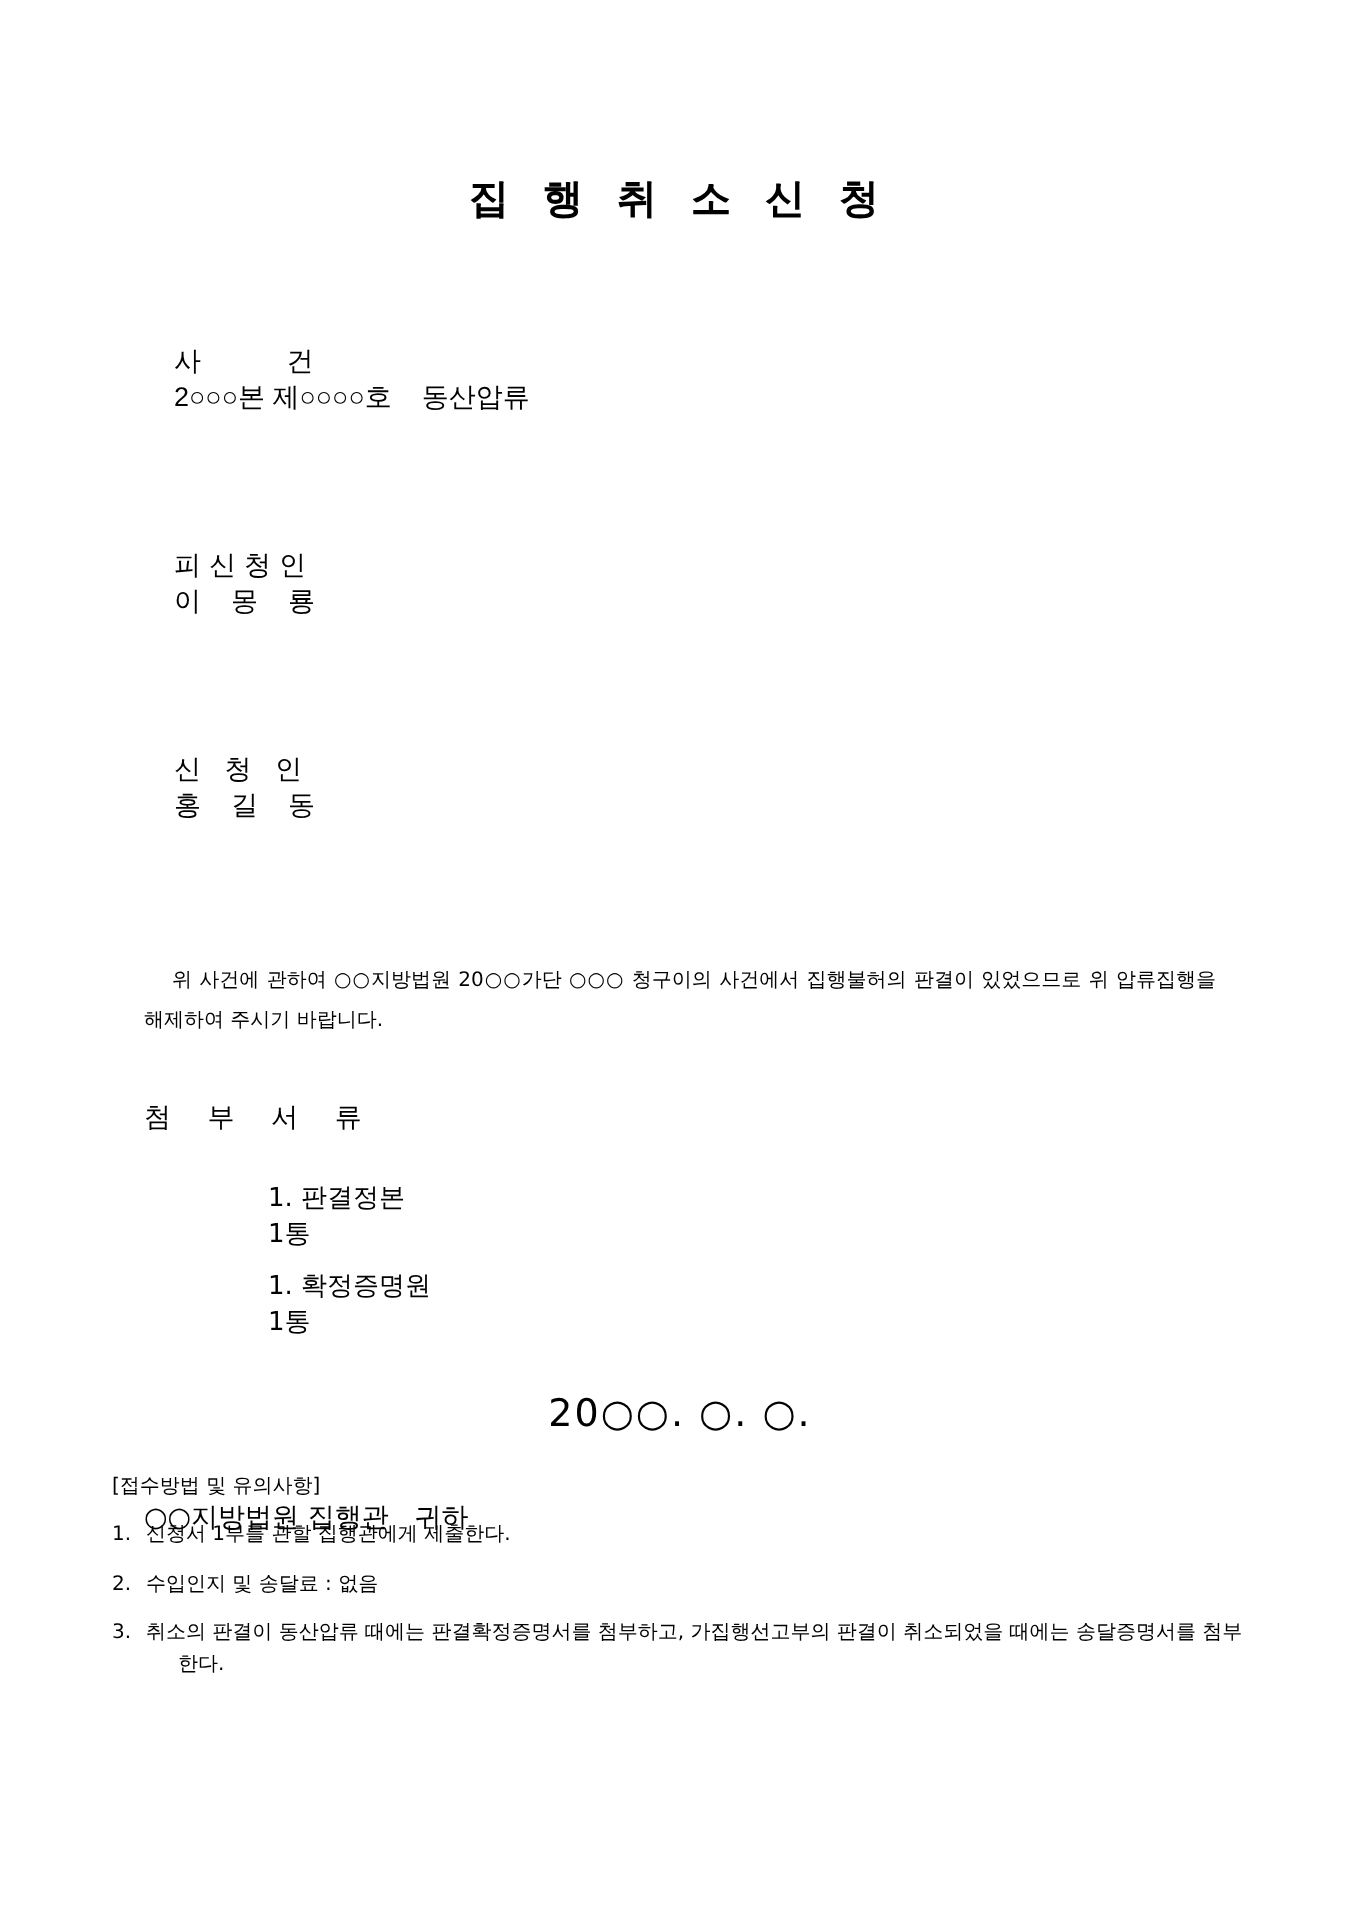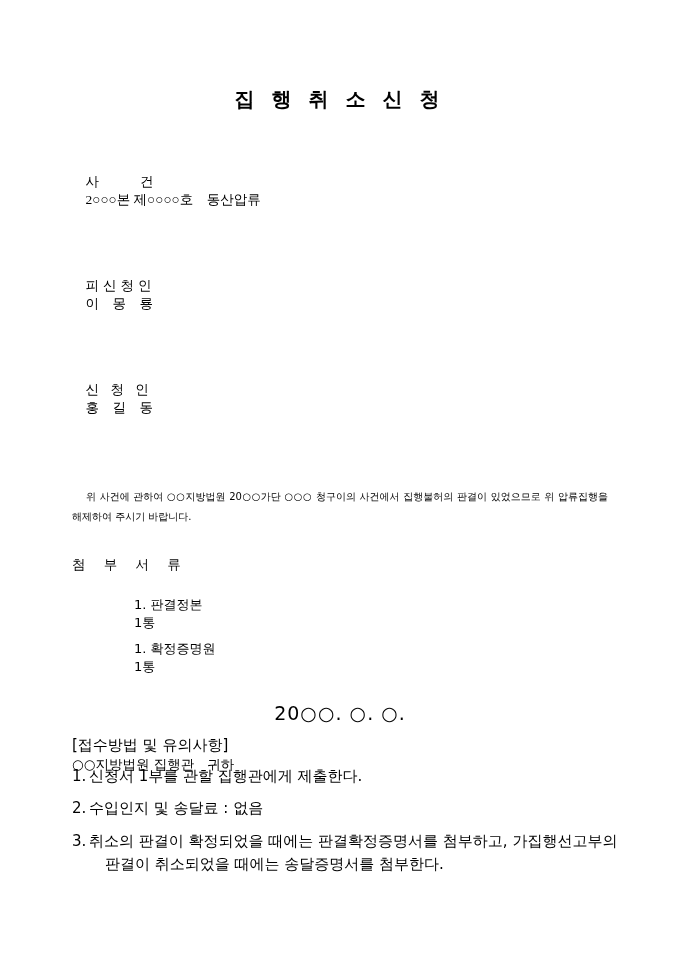--- a/index.html
+++ b/index.html
@@ -28,21 +28,21 @@
     font-weight: bold;
     letter-spacing: 6px;
     margin-top: 86px;
     margin-bottom: 0;
     font-family: Liberation Serif, serif;
   }
   .field-row {
     font-size: 13.5px;
     margin-top: 36px;
     white-space: pre;
-    font-family: Liberation Serif, serif;
+    font-family: Liberation Sans, sans-serif;
   }
   .field-row .label {
     letter-spacing: 4px;
     display: inline-block;
   }
   .field-row .value {
     display: inline-block;
   }
   .first-field { margin-top: 44px; }
 
@@ -93,24 +93,24 @@
   }
   .court-line {
     font-size: 13.5px;
     margin-top: 32px;
     font-family: "DejaVu Sans", "Liberation Sans", sans-serif;
     white-space: pre;
   }
 
   .notes {
     position: absolute;
-    left: 72px;
+    left: 56px;
     right: 58px;
     top: 650px;
-    font-size: 15px;
+    font-size: 10px;
     font-family: "DejaVu Sans", "Liberation Sans", sans-serif;
   }
   .notes-title { margin-bottom: 10px; }
   .notes ol {
     margin: 0;
     padding: 0;
     list-style: none;
   }
   .notes li {
     margin-bottom: 9px;
@@ -178,18 +178,18 @@
       <li>
         <span class="num">1.</span>
         <span class="cont">신청서 1부를 관할 집행관에게 제출한다.</span>
       </li>
       <li>
         <span class="num">2.</span>
         <span class="cont">수입인지 및 송달료 : 없음</span>
       </li>
       <li>
         <span class="num">3.</span>
-        <span class="cont">취소의 판결이 확정되었을 때에는 판결확정증명서를 첨부하고, 가집행선고부의 판결이 취소되었을 때에는 송달증명서를 첨부한다.</span>
+        <span class="cont">취소의 판결이 동산압류 때에는 판결확정증명서를 첨부하고, 가집행선고부의 판결이 취소되었을 때에는 송달증명서를 첨부한다.</span>
       </li>
     </ol>
   </div>
 
 </div>
 
 </body></html>

